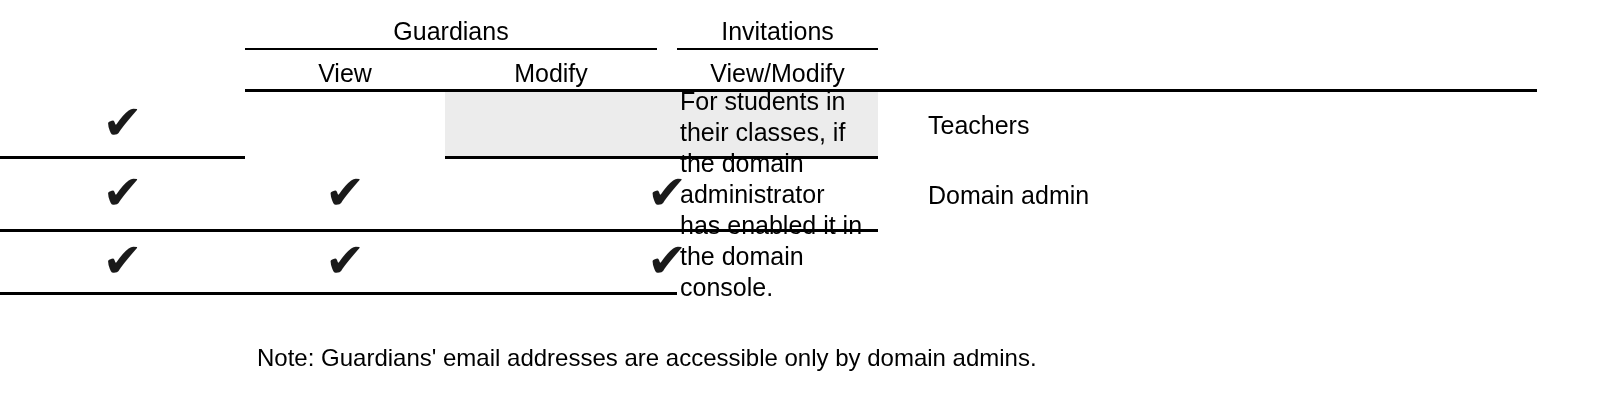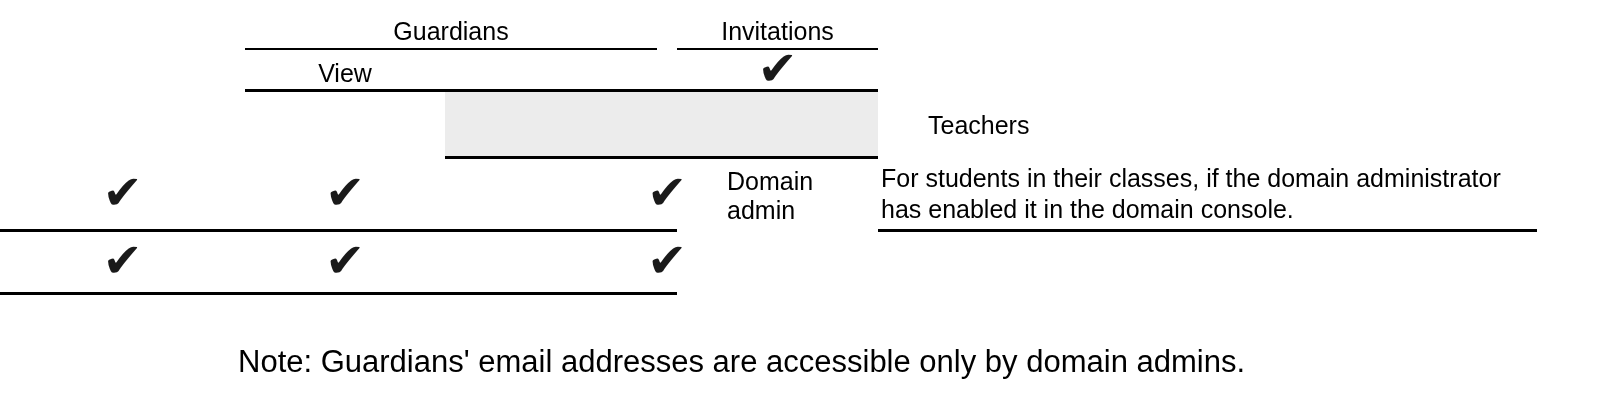--- a/index.html
+++ b/index.html
@@ -53,22 +53,22 @@
   .merged-empty {
     grid-column: 3 / 6;
     background: #ececec;
   }
   .note-cell {
     display: flex; align-items: center;
     padding-left: 3px; padding-right: 8px;
     line-height: 31px;
   }
   .footnote {
-    position: absolute; left: 238px; top: 344px;
-    font-size: 31px;
+    position: absolute; left: 257px; top: 344px;
+    font-size: 24px;
   }
 </style>
 </head>
 <body>
 
 <div class="canvas">
   <div class="perm-table">
 
     <div class="cell"></div>
     <div class="cell group-h span-guardians bb2">
@@ -77,47 +77,53 @@
     <div class="cell"></div>
     <div class="cell group-h span-invitations bb2">
       <span>Invitations</span>
     </div>
     <div class="cell"></div>
 
     <div class="cell"></div>
     <div class="cell sub-h bb3">
       <span>View</span>
     </div>
+    <div class="cell sub-h bb3">
+      <span>Modify</span>
+    </div>
     <div class="cell bb3"></div>
+    <div class="cell sub-h bb3">
+      <span>View/Modify</span>
+    </div>
     <div class="cell bb3"></div>
 
     <div class="cell check-cell bb3">
       <span class="check">✔</span>
     </div>
     <div class="cell merged-empty bb3"></div>
 
     <div class="cell row-label">
       <span>Teachers</span>
     </div>
     <div class="cell check-cell bb3">
       <span class="check">✔</span>
     </div>
     <div class="cell check-cell bb3">
       <span class="check">✔</span>
     </div>
     <div class="cell bb3"></div>
     <div class="cell check-cell bb3">
       <span class="check">✔</span>
     </div>
+    <div class="cell note-cell bb3">
+      <span>For students in their classes, if the domain administrator has enabled it in the domain console.</span>
+    </div>
+
     <div class="cell row-label">
       <span>Domain admin</span>
-    </div>
-
-    <div class="cell note-cell bb3">
-      <span>For students in their classes, if the domain administrator has enabled it in the domain console.</span>
     </div>
     <div class="cell check-cell bb3">
       <span class="check">✔</span>
     </div>
     <div class="cell check-cell bb3">
       <span class="check">✔</span>
     </div>
     <div class="cell bb3"></div>
     <div class="cell check-cell bb3">
       <span class="check">✔</span>

